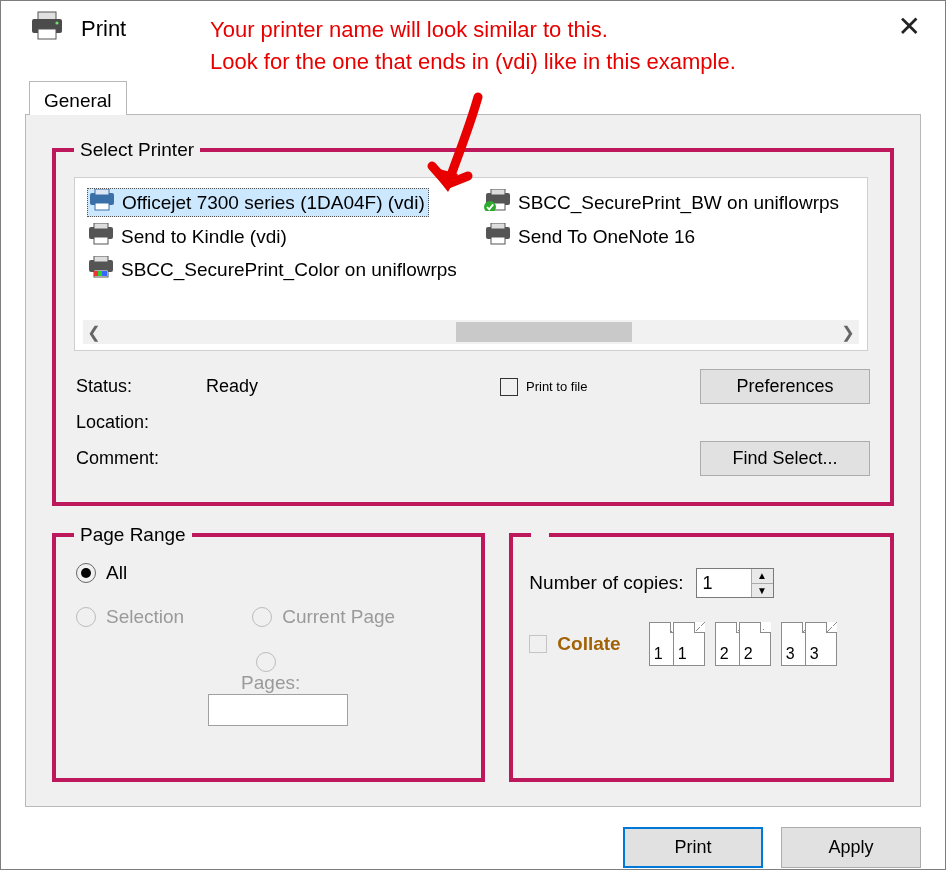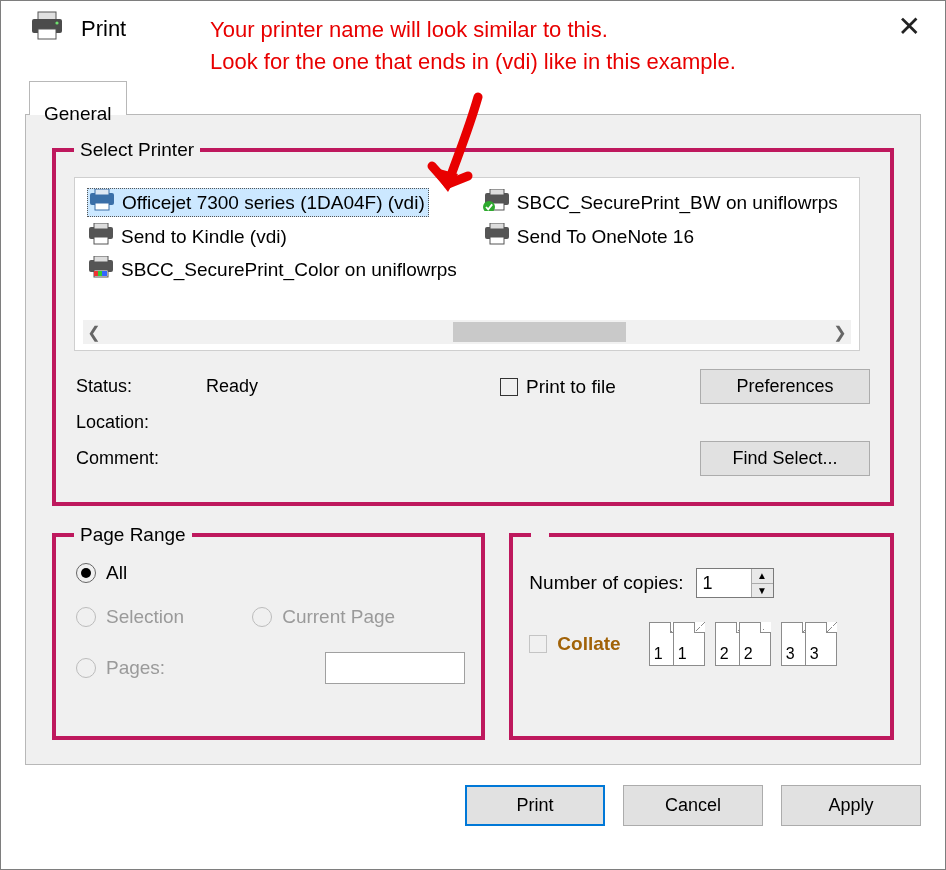--- a/index.html
+++ b/index.html
@@ -51,21 +51,21 @@
   }
   .tabrow {
     margin: 28px 0 0 28px;
     height: 34px;
     display: flex;
   }
   .tab {
     border: 1px solid #b8b8b8;
     border-bottom: none;
     background: #fff;
-    padding: 21px 14px 4px 14px;
+    padding: 8px 14px 4px 14px;
     font-size: 19px;
     position: relative;
     top: 1px;
     z-index: 2;
   }
   .tab-body {
     margin: 0 24px 0 24px;
     border: 1px solid #b8b8b8;
     background: #f0f0f0;
     background: #f2f2f2;
@@ -87,21 +87,21 @@
     background: #f0f0f0;
     background: transparent;
   }
   .tab-body { background: #f0f0f0; }
   fieldset.groupbox { background: transparent; }
 
   .printer-area {
     border: 1px solid #cfcfcf;
     background: #fff;
     padding: 8px 8px 4px 8px;
-    margin: 6px 14px 0 2px;
+    margin: 6px 6px 0 2px;
     height: 174px;
     position: relative;
   }
   .printer-grid {
     display: grid;
     grid-template-columns: 1fr 1fr;
     column-gap: 26px;
     row-gap: 6px;
     padding: 2px 4px 4px 4px;
   }
@@ -213,21 +213,21 @@
 
   .buttonbar {
     display:flex; justify-content:flex-end; gap: 18px;
     margin: 20px 24px 0 0;
     padding-bottom: 18px;
   }
   .buttonbar .winbtn { width: 140px; padding: 8px 0; }
   .btn-default { border: 2px solid #0078d7; background:#e1e1e1; }
 
   .placeholder-col3 { }
-  .ptf { display:flex; align-items:center; font-size:19px; }
+  .ptf { display:flex; align-items:center; font-size:13px; }
 </style>
 </head>
 <body>
 
 <div class="titlebar">
   <span class="title-icon">
     <svg width="36" height="30" viewBox="0 0 36 30">
       <rect x="9" y="1" width="18" height="8" fill="#e0e0e0" stroke="#555"></rect>
       <rect x="3" y="8" width="30" height="14" rx="2" fill="#4b4b4b"></rect>
       <rect x="9" y="18" width="18" height="10" fill="#fff" stroke="#555"></rect>
@@ -366,21 +366,21 @@
         <div class="radio-row">
           <span class="radio disabled"></span>
           <span class="disabled-text">Selection</span>
         </div>
         <div class="radio-row">
           <span class="radio disabled"></span>
           <span class="disabled-text">Current Page</span>
         </div>
       </div>
 
-      <div class="radio-row" style="margin-top:8px;">
+      <div class="radio-row" style="margin-top:8px;flex-direction:column;">
         <span class="radio disabled"></span>
         <span class="disabled-text">Pages:</span>
         <span style="flex:1"></span>
         <input class="pages-input" disabled="" style="">
       </div>
     </fieldset>
 
     <fieldset class="groupbox" style="flex:0.92;">
       <legend style="visibility:hidden;">.</legend>
       <div class="copies-row">
@@ -414,18 +414,15 @@
     </fieldset>
   </div>
 
 </div>
 
 <div class="buttonbar">
   <button class="winbtn btn-default">
     <span>Print</span>
   </button>
   <button class="winbtn">
-    <span>Cancel</span>
-  </button>
-  <button class="winbtn">
     <span>Apply</span>
   </button>
 </div>
 
 </body></html>

